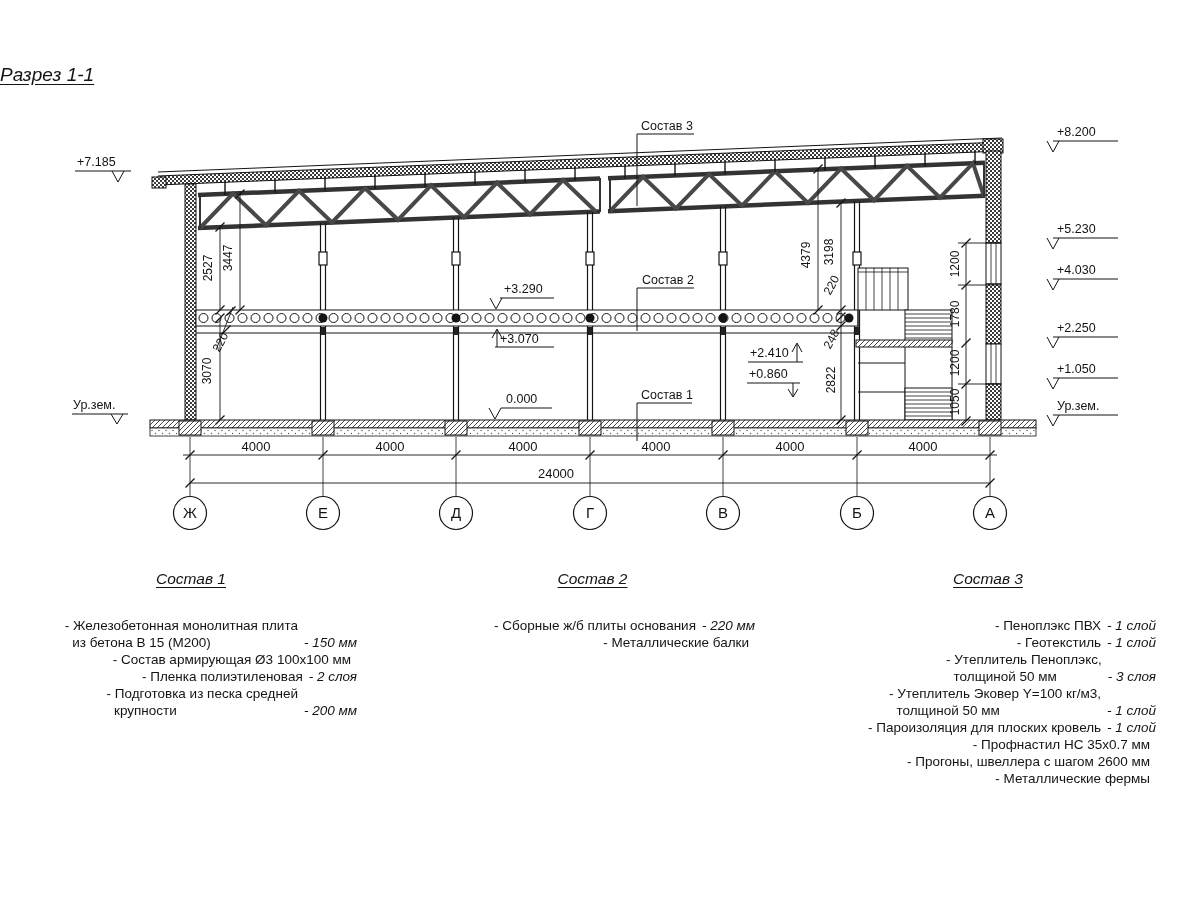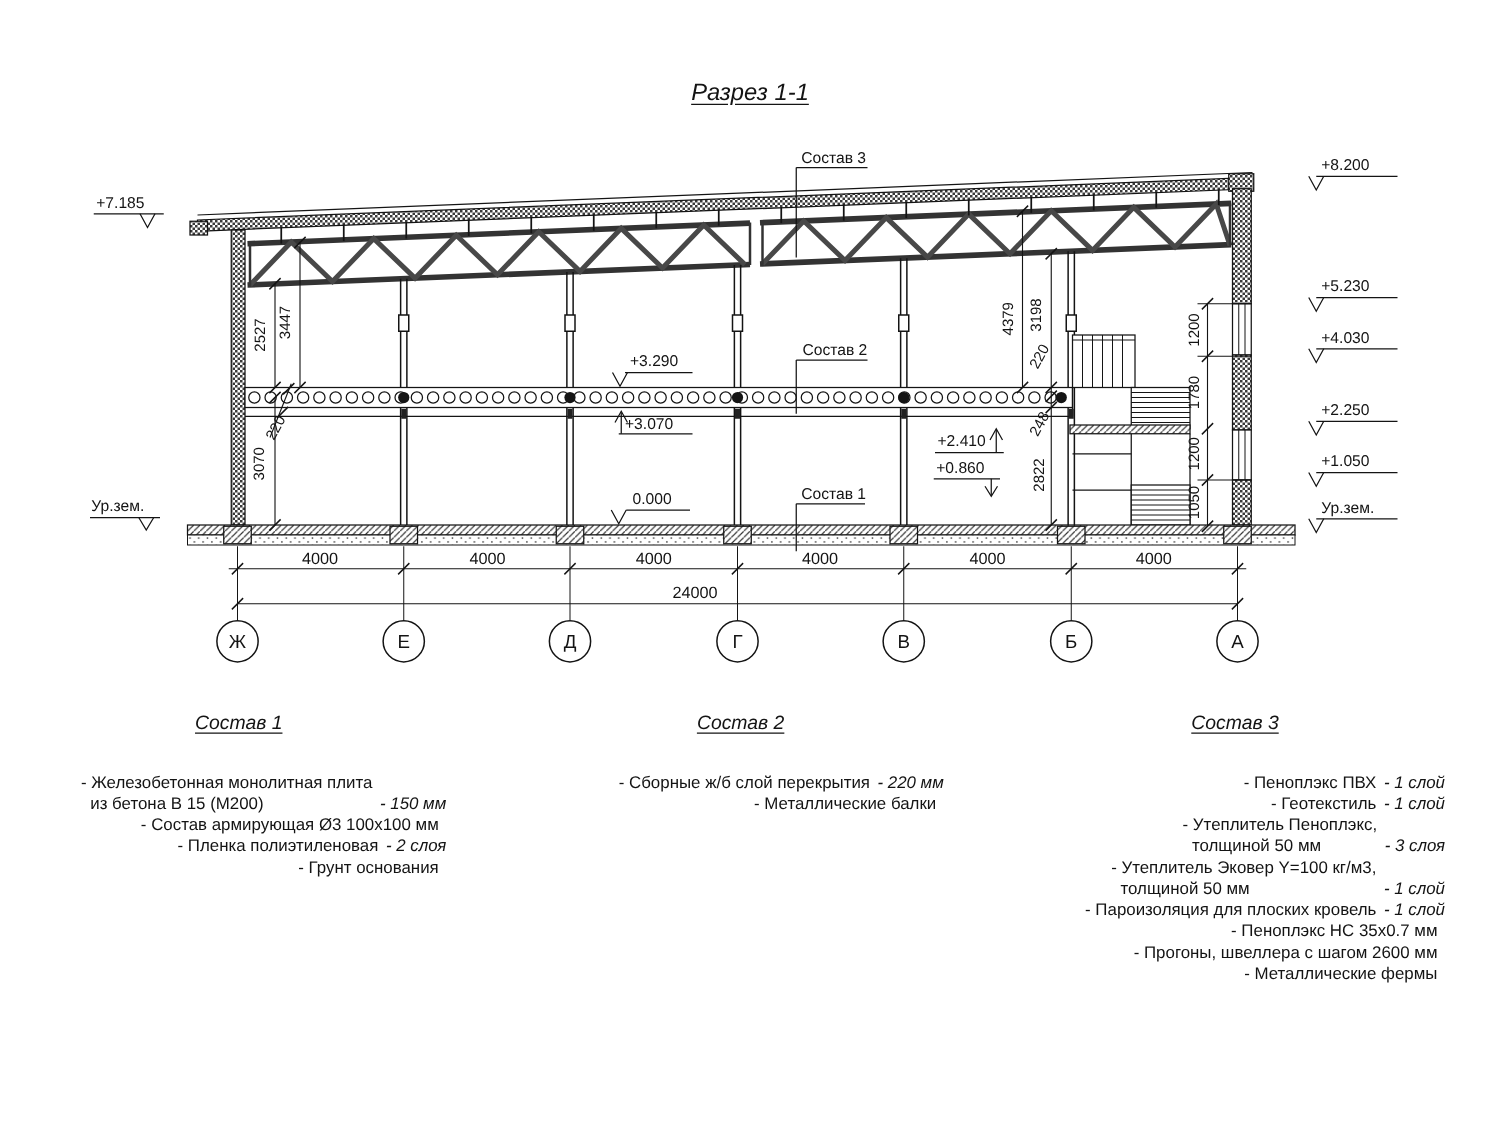--- a/index.html
+++ b/index.html
@@ -1,17 +1,17 @@
 <!DOCTYPE html>
 <html><head>
 <meta charset="utf-8">
 <style>
   html,body{margin:0;padding:0;background:#fff;}
   body{width:1200px;height:900px;position:relative;font-family:"Liberation Sans",sans-serif;color:#141414;overflow:hidden;}
-  .title{position:absolute;top:64px;left:0;right:0;text-align:center;font-size:19px;font-style:italic;}
+  .title{position:absolute;top:64px;left:0;right:0;text-align:left;font-size:19px;font-style:italic;}
   .title span{text-decoration:underline;text-underline-offset:3px;}
   svg{position:absolute;top:0;left:0;}
   svg text{font-family:"Liberation Sans",sans-serif;fill:#141414;}
   text.dim{font-size:12px;}
   text.mark{font-size:12.5px;}
   text.callout{font-size:12.5px;}
   text.span-dim{font-size:13px;}
   text.total-dim{font-size:13px;}
   text.axis{font-size:15px;}
   .legend{position:absolute;top:570px;font-size:13.5px;line-height:17px;}
@@ -396,29 +396,30 @@
     </div>
   <div class="li">
       <span class="n">- Состав армирующая Ø3 100x100 мм</span>
       <span class="v"></span>
     </div>
   <div class="li">
       <span class="n">- Пленка полиэтиленовая</span>
       <span class="v">-  2 слоя</span>
     </div>
   <div class="li">
-      <span class="n">- Грунт основания</span>
-      <span class="v"></span>
+      <span class="n">- Подготовка из песка средней
+&nbsp;&nbsp;крупности</span>
+      <span class="v">- 200 мм</span>
     </div>
 </div>
 
 <div class="legend" style="left:430px;width:325px;">
   <div class="legend-h"><span>Состав 2</span></div>
   <div class="li">
-      <span class="n">- Сборные ж/б слой перекрытия</span>
+      <span class="n">- Сборные ж/б плиты основания</span>
       <span class="v">- 220 мм</span>
     </div>
   <div class="li">
       <span class="n">- Металлические балки</span>
       <span class="v"></span>
     </div>
 </div>
 
 <div class="legend" style="left:820px;width:336px;">
   <div class="legend-h"><span>Состав 3</span></div>
@@ -438,21 +439,21 @@
   <div class="li">
       <span class="n">- Утеплитель Эковер Y=100 кг/м3,
 &nbsp;&nbsp;толщиной 50 мм</span>
       <span class="v">- 1 слой</span>
     </div>
   <div class="li">
       <span class="n">- Пароизоляция для плоских кровель</span>
       <span class="v">- 1 слой</span>
     </div>
   <div class="li">
-      <span class="n">- Пеноплэкс НС 35x0.7 мм</span>
+      <span class="n">- Профнастил НС 35x0.7 мм</span>
       <span class="v"></span>
     </div>
   <div class="li">
       <span class="n">- Прогоны, швеллера с шагом 2600 мм</span>
       <span class="v"></span>
     </div>
   <div class="li">
       <span class="n">- Металлические фермы</span>
       <span class="v"></span>
     </div>

